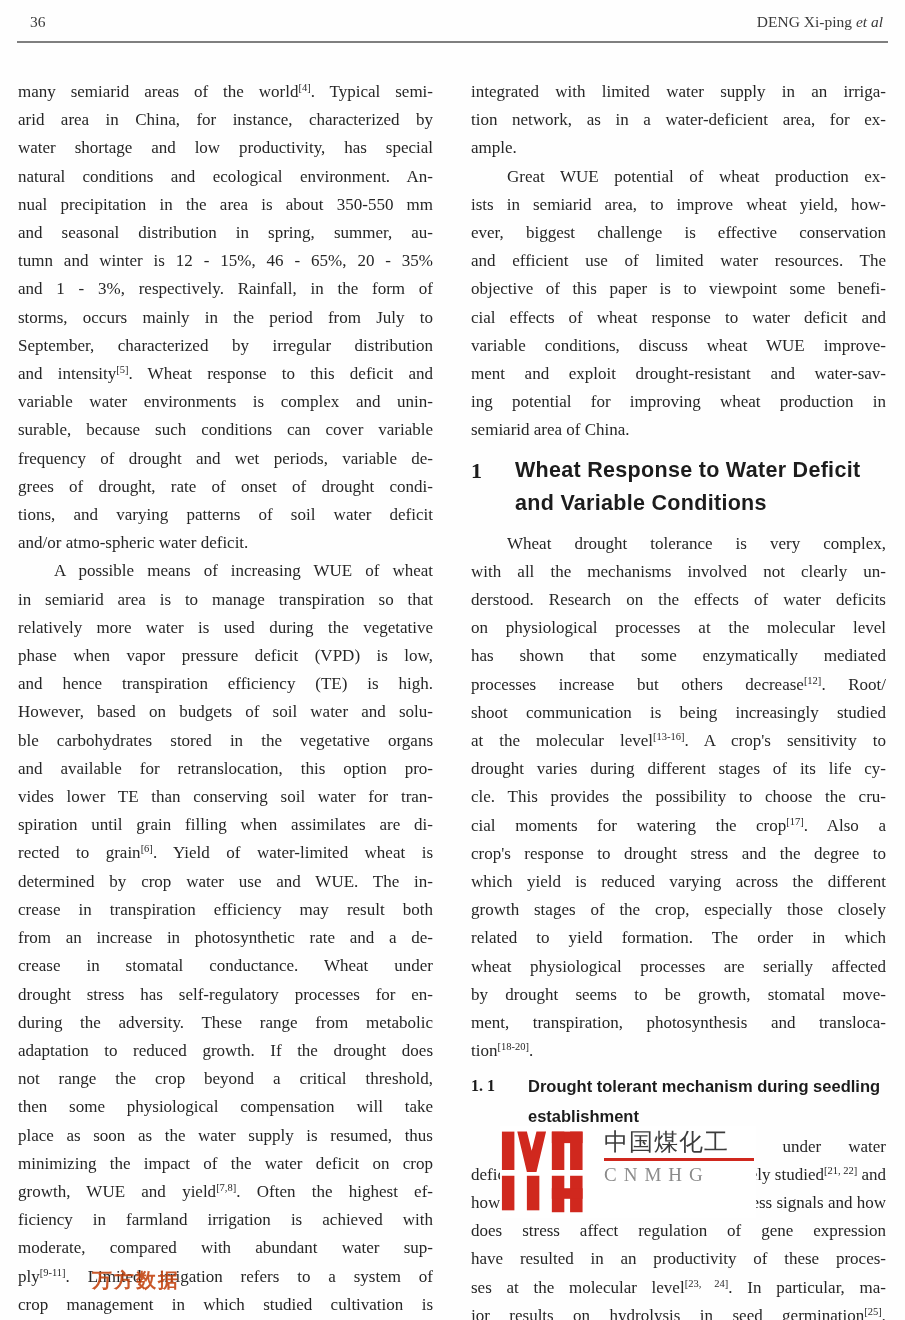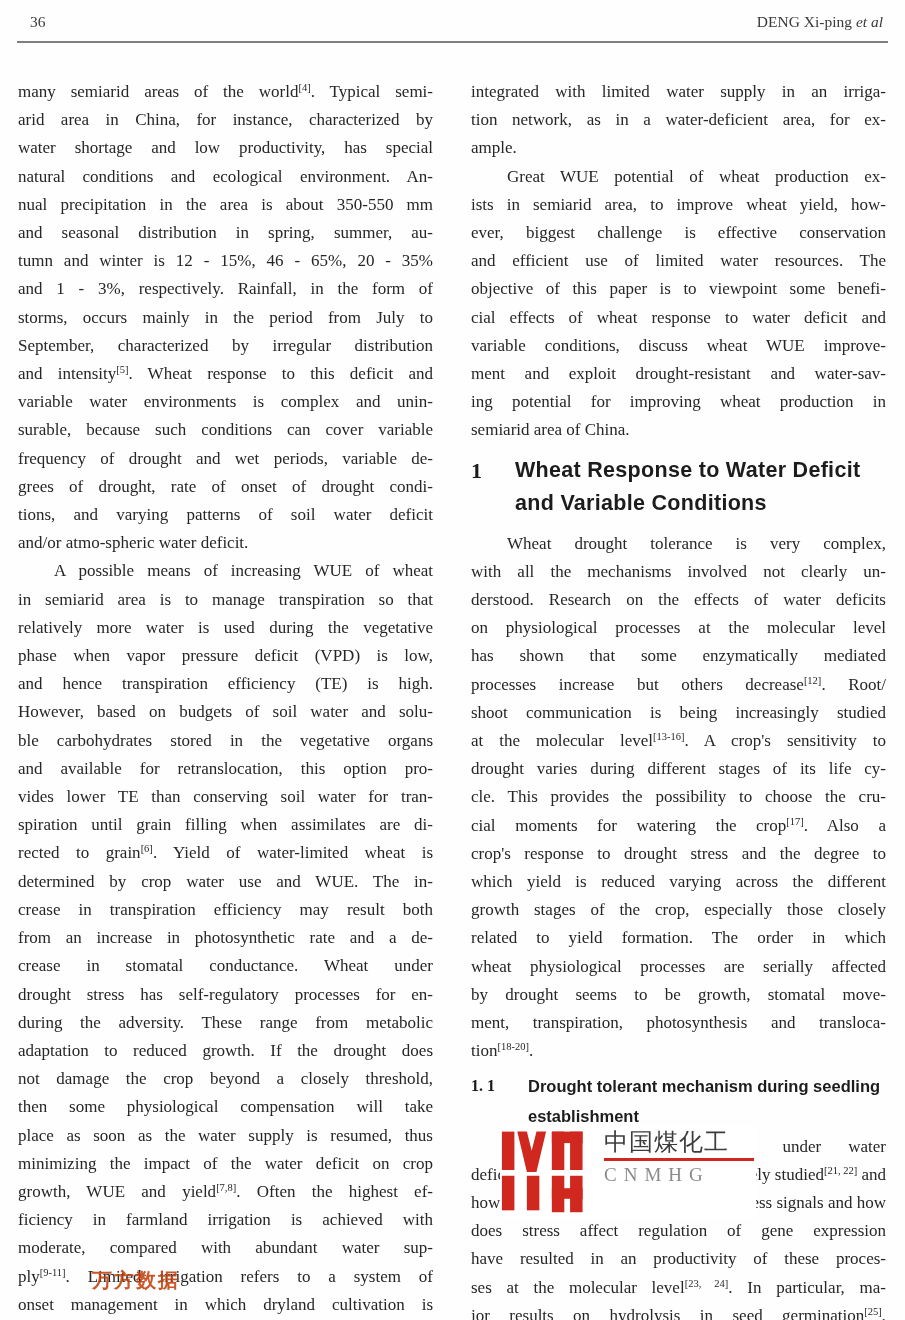--- a/index.html
+++ b/index.html
@@ -85,29 +85,29 @@
       <div class="line">vides lower TE than conserving soil water for tran-</div>
       <div class="line">spiration until grain filling when assimilates are di-</div>
       <div class="line">rected to grain<sup>[6]</sup>. Yield of water-limited wheat is</div>
       <div class="line">determined by crop water use and WUE. The in-</div>
       <div class="line">crease in transpiration efficiency may result both</div>
       <div class="line">from an increase in photosynthetic rate and a de-</div>
       <div class="line">crease in stomatal conductance. Wheat under</div>
       <div class="line">drought stress has self-regulatory processes for en-</div>
       <div class="line">during the adversity. These range from metabolic</div>
       <div class="line">adaptation to reduced growth. If the drought does</div>
-      <div class="line">not damage the crop beyond a closely threshold,</div>
+      <div class="line">not range the crop beyond a critical threshold,</div>
       <div class="line">then some physiological compensation will take</div>
       <div class="line">place as soon as the water supply is resumed, thus</div>
       <div class="line">minimizing the impact of the water deficit on crop</div>
       <div class="line">growth, WUE and yield<sup>[7,8]</sup>. Often the highest ef-</div>
       <div class="line">ficiency in farmland irrigation is achieved with</div>
       <div class="line">moderate, compared with abundant water sup-</div>
       <div class="line">ply<sup>[9-11]</sup>. Limited irrigation refers to a system of</div>
-      <div class="line">onset management in which dryland cultivation is</div>
+      <div class="line">crop management in which studied cultivation is</div>
     </div>
   <div class="col" id="col-right">
       <div class="line">integrated with limited water supply in an irriga-</div>
       <div class="line">tion network, as in a water-deficient area, for ex-</div>
       <div class="line end">ample.</div>
       <div class="line indent">Great WUE potential of wheat production ex-</div>
       <div class="line">ists in semiarid area, to improve wheat yield, how-</div>
       <div class="line">ever, biggest challenge is effective conservation</div>
       <div class="line">and efficient use of limited water resources. The</div>
       <div class="line">objective of this paper is to viewpoint some benefi-</div>

